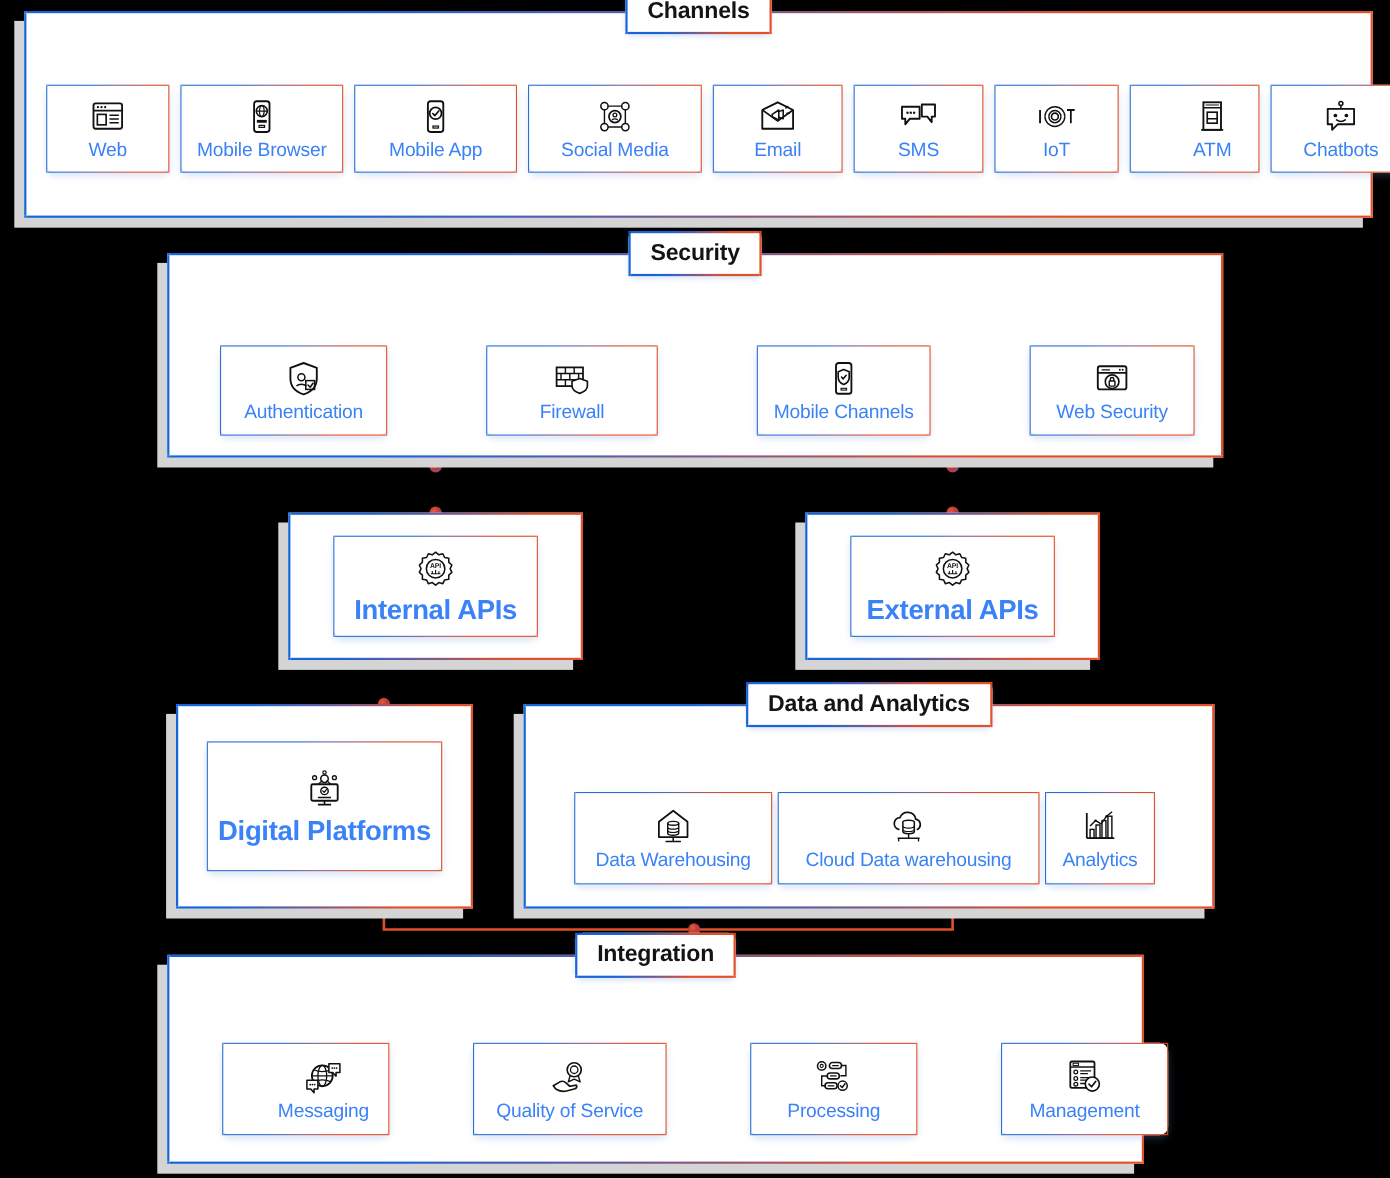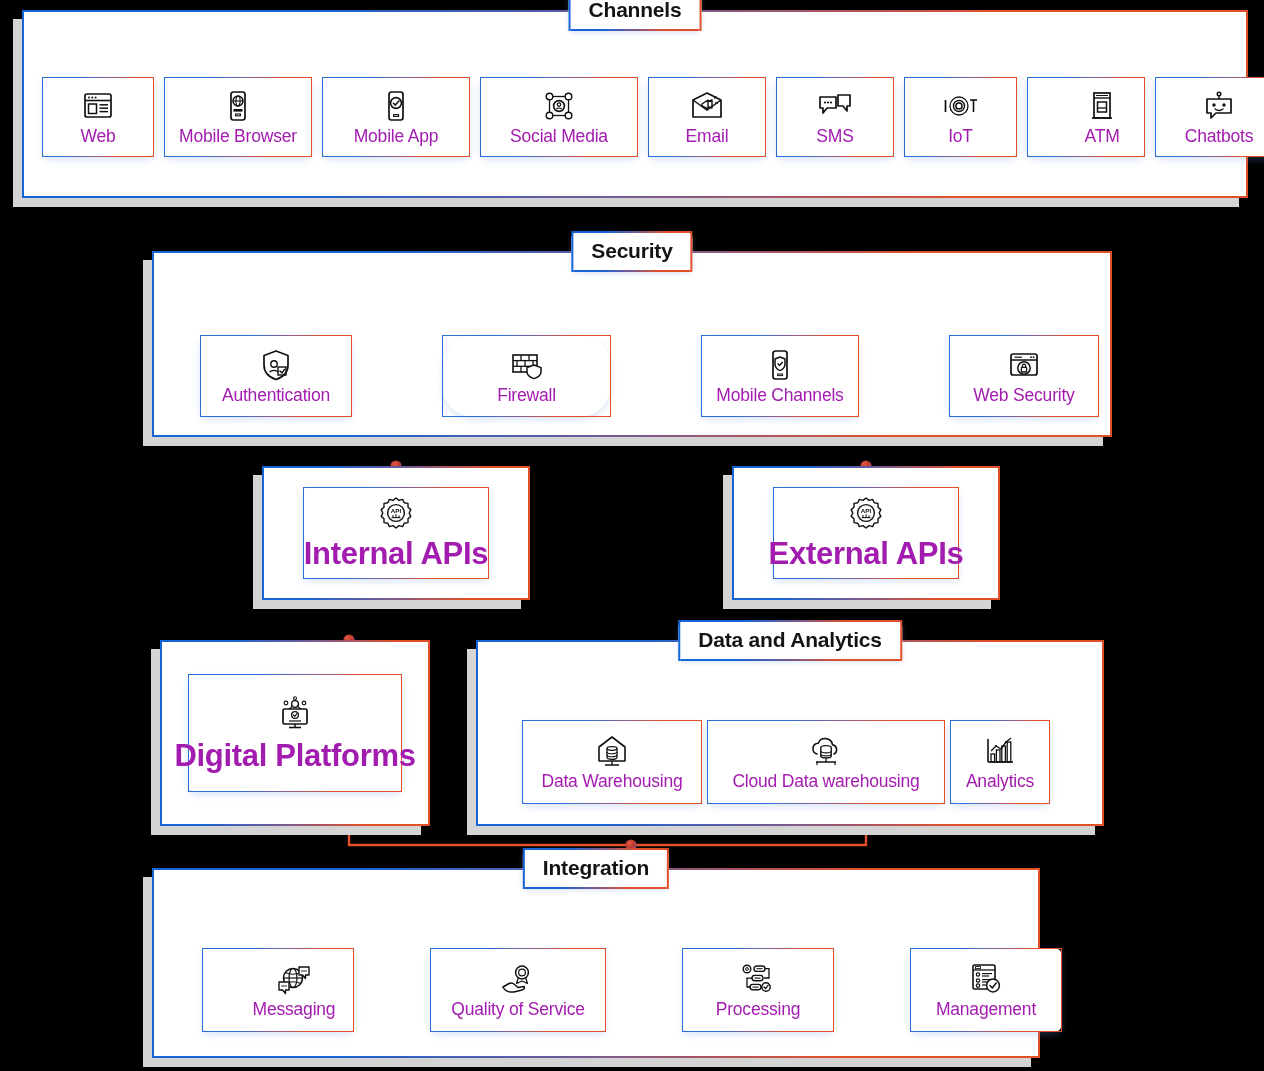--- a/index.html
+++ b/index.html
@@ -89,41 +89,41 @@
   }
   .card .ic {
     height: 34px;
     display: flex;
     align-items: center;
     justify-content: center;
     margin-bottom: 3px;
   }
   .card .lbl {
     font-size: 17.5px;
-    color: #a21caf;
+    color: #3b82f6;
     white-space: nowrap;
     line-height: 1.15;
     letter-spacing: -0.2px;
   }
   .card.big .lbl {
-    font-size: 31px;
+    font-size: 25px;
     font-weight: bold;
     letter-spacing: -0.3px;
   }
   .card.big .ic { height: 40px; margin-bottom: 5px; }
 
   svg.gl { display: block; }
 
   
   
   #sec-channels { left: 22px;  top: 10px;   width: 1226px; height: 188px; }
   #cards-channels { left: 18px; top: 65px; gap: 10px; }
 
   
-  #sec-security { left: 152px; top: 251px;  width: 960px;  height: 186px; text-align: right; }
+  #sec-security { left: 152px; top: 230px;  width: 960px;  height: 186px; text-align: right; }
   #cards-security { left: 46px; top: 82px; gap: 90px; }
 
   
   #sec-internal { left: 262px; top: 466px; width: 268px; height: 134px; }
   #sec-external { left: 732px; top: 466px; width: 268px; height: 134px; }
   .api-inner { position: absolute; left: 50%; top: 50%; transform: translate(-50%,-50%); }
 
   
   #sec-digital { left: 160px; top: 640px; width: 270px; height: 186px; }
   
@@ -347,21 +347,21 @@
             <path d="M15,2 L27,6.5 L27,16 C27,24 21,28.5 15,30.5 C9,28.5 3,24 3,16 L3,6.5 Z" fill="none" stroke="#111" stroke-width="1.7" stroke-linejoin="round"></path>
             <circle cx="13" cy="15" r="3.2" fill="none" stroke="#111" stroke-width="1.4"></circle>
             <path d="M8.5,23 a5.5,4 0 0 1 9,0" fill="none" stroke="#111" stroke-width="1.3"></path>
             <rect x="17" y="18" width="8" height="8" fill="none" stroke="#111" stroke-width="1.4"></rect>
             <path d="M19,22 L21,24 L23.5,20.4" fill="none" stroke="#111" stroke-width="1.4" stroke-linecap="round" stroke-linejoin="round"></path>
           </svg>
         </div>
         <div class="lbl">Authentication</div>
       </div>
 
-      <div class="card" style="width:169px;height:82px;border-radius:32px;">
+      <div class="card" style="width:156px;height:82px;">
         <div class="ic">
           <svg class="gl" width="34" height="30" viewBox="0 0 34 30">
             <rect x="3" y="5" width="24" height="17" fill="none" stroke="#111" stroke-width="1.6"></rect>
             <line x1="3" y1="10.6" x2="27" y2="10.6" stroke="#111" stroke-width="1.3"></line>
             <line x1="3" y1="16.3" x2="27" y2="16.3" stroke="#111" stroke-width="1.3"></line>
             <line x1="11" y1="5" x2="11" y2="10.6" stroke="#111" stroke-width="1.3"></line>
             <line x1="19" y1="5" x2="19" y2="10.6" stroke="#111" stroke-width="1.3"></line>
             <line x1="7" y1="10.6" x2="7" y2="16.3" stroke="#111" stroke-width="1.3"></line>
             <line x1="15" y1="10.6" x2="15" y2="16.3" stroke="#111" stroke-width="1.3"></line>
             <line x1="23" y1="10.6" x2="23" y2="16.3" stroke="#111" stroke-width="1.3"></line>

